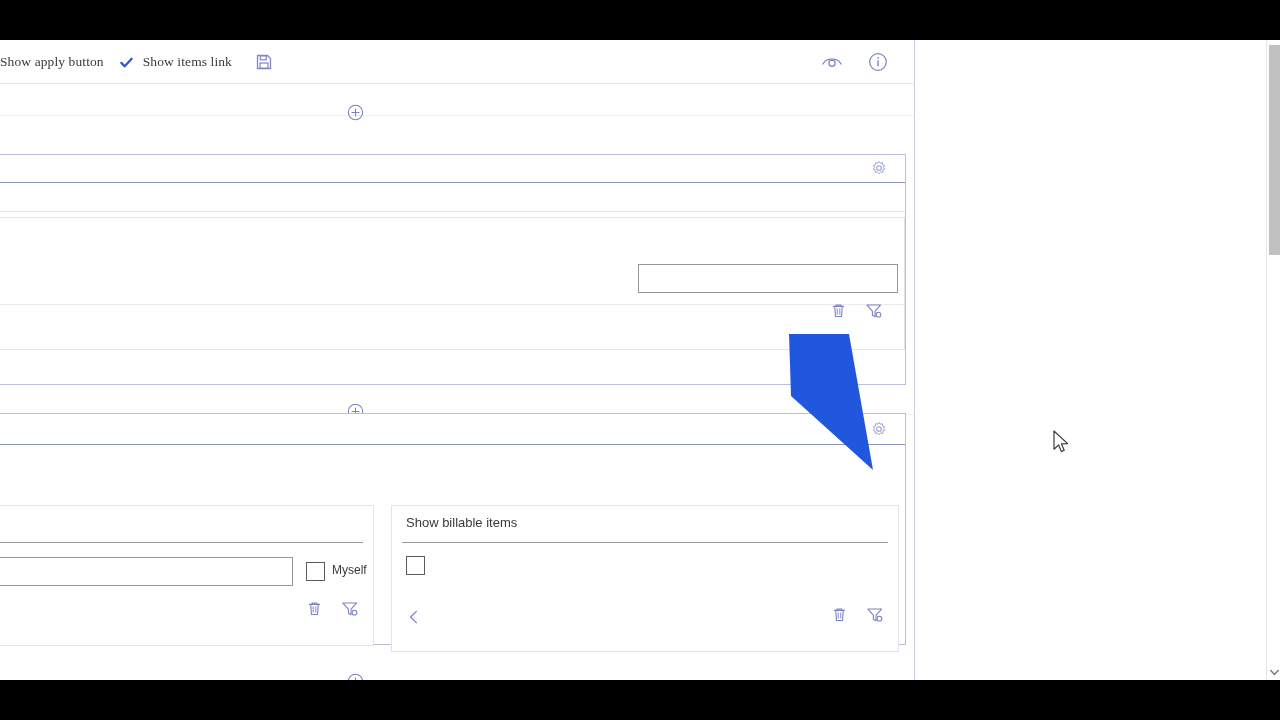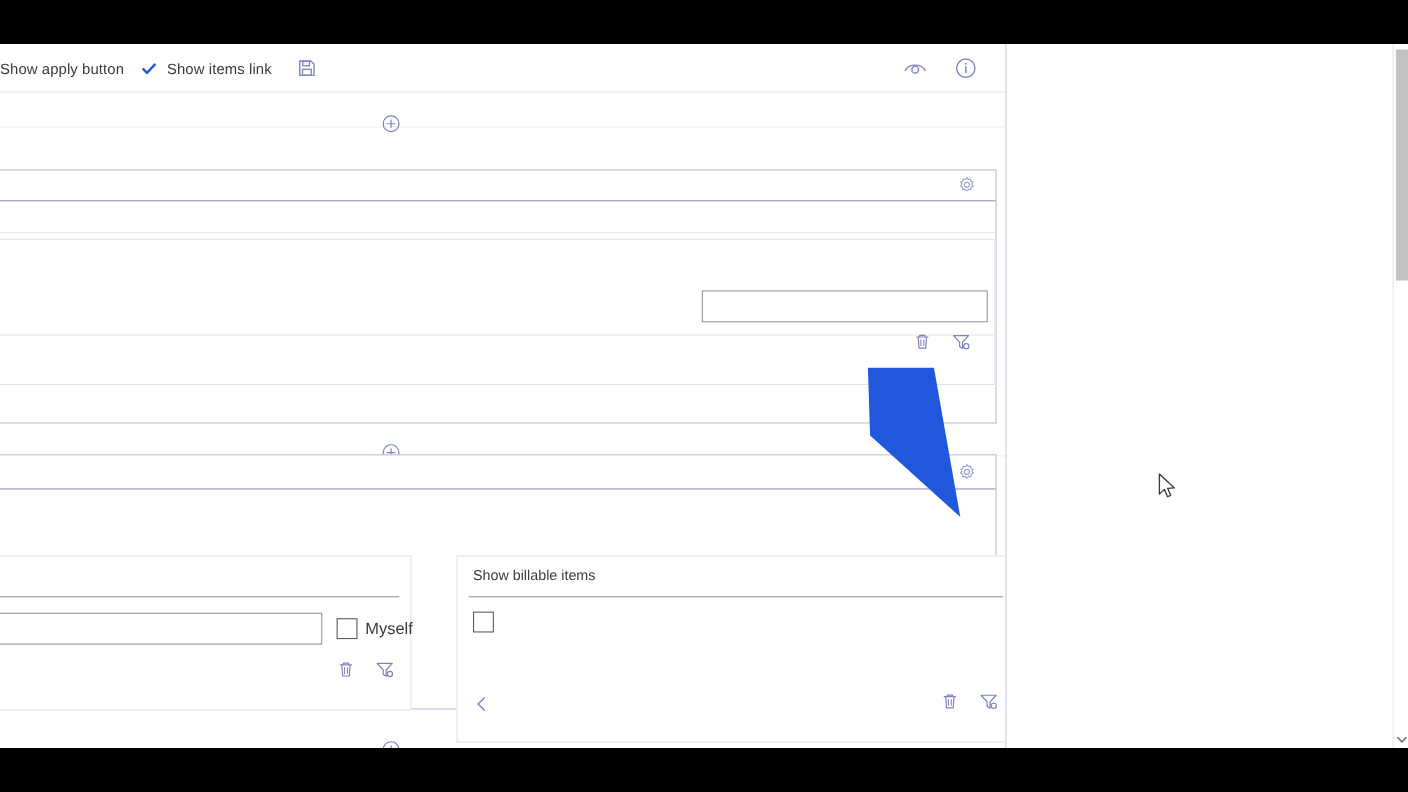--- a/index.html
+++ b/index.html
@@ -66,20 +66,21 @@
     display: flex;
     align-items: center;
     gap: 9px;
     padding-left: 0px;
   }
   .tb-label {
     font-size: 13.5px;
     color: #3a3a3c;
     white-space: nowrap;
     letter-spacing: .1px;
+    font-family: Liberation Serif, serif;
   }
   .tb-check {
     color: #2b57d6;
     font-size: 15px;
     line-height: 1;
     font-weight: bold;
     margin-left: 6px;
   }
   .tb-icon-btn {
     display: inline-flex;
@@ -183,21 +184,21 @@
 
   .chk {
     position: absolute;
     width: 19px; height: 19px;
     border: 1px solid #5b5b60;
     background: #ffffff;
     cursor: pointer;
   }
   .chk-label {
     position: absolute;
-    font-size: 15px;
+    font-size: 12px;
     color: #3a3a3c;
     white-space: nowrap;
     text-align: center;
   }
 
   .text-input {
     position: absolute;
     border: 1px solid #96969c;
     background: #ffffff;
     outline: none;
@@ -439,21 +440,21 @@
             </span>
             <span class="act-btn">
               <svg width="18" height="18" viewBox="0 0 19 19">
                 <path d="M2 3.2 H16.4 L10.6 9.6 V15.6 L7.8 13.9 V9.6 Z" fill="none" stroke="#7b81c4" stroke-width="1.15" stroke-linejoin="round"></path>
                 <circle cx="14.2" cy="13.4" r="2.5" fill="none" stroke="#7b81c4" stroke-width="1.1"></circle>
               </svg>
             </span>
           </div>
         </div>
 
-        <div class="tile" style="left:424px; top:91px; width:508px; height:170px;">
+        <div class="tile" style="left:400px; top:91px; width:508px; height:147px;">
           <span class="tile-title">Show billable items</span>
           <div class="tile-underline"></div>
 
           <span class="chk" style="left:14px; top:50px;"></span>
 
           <span class="back-chevron" style="bottom:26px;">
             <svg width="16" height="16" viewBox="0 0 16 16">
               <path d="M10.4 2.4 L4.6 8 L10.4 13.6" fill="none" stroke="#7b81c4" stroke-width="1.25" stroke-linecap="round" stroke-linejoin="round"></path>
             </svg>
           </span>

